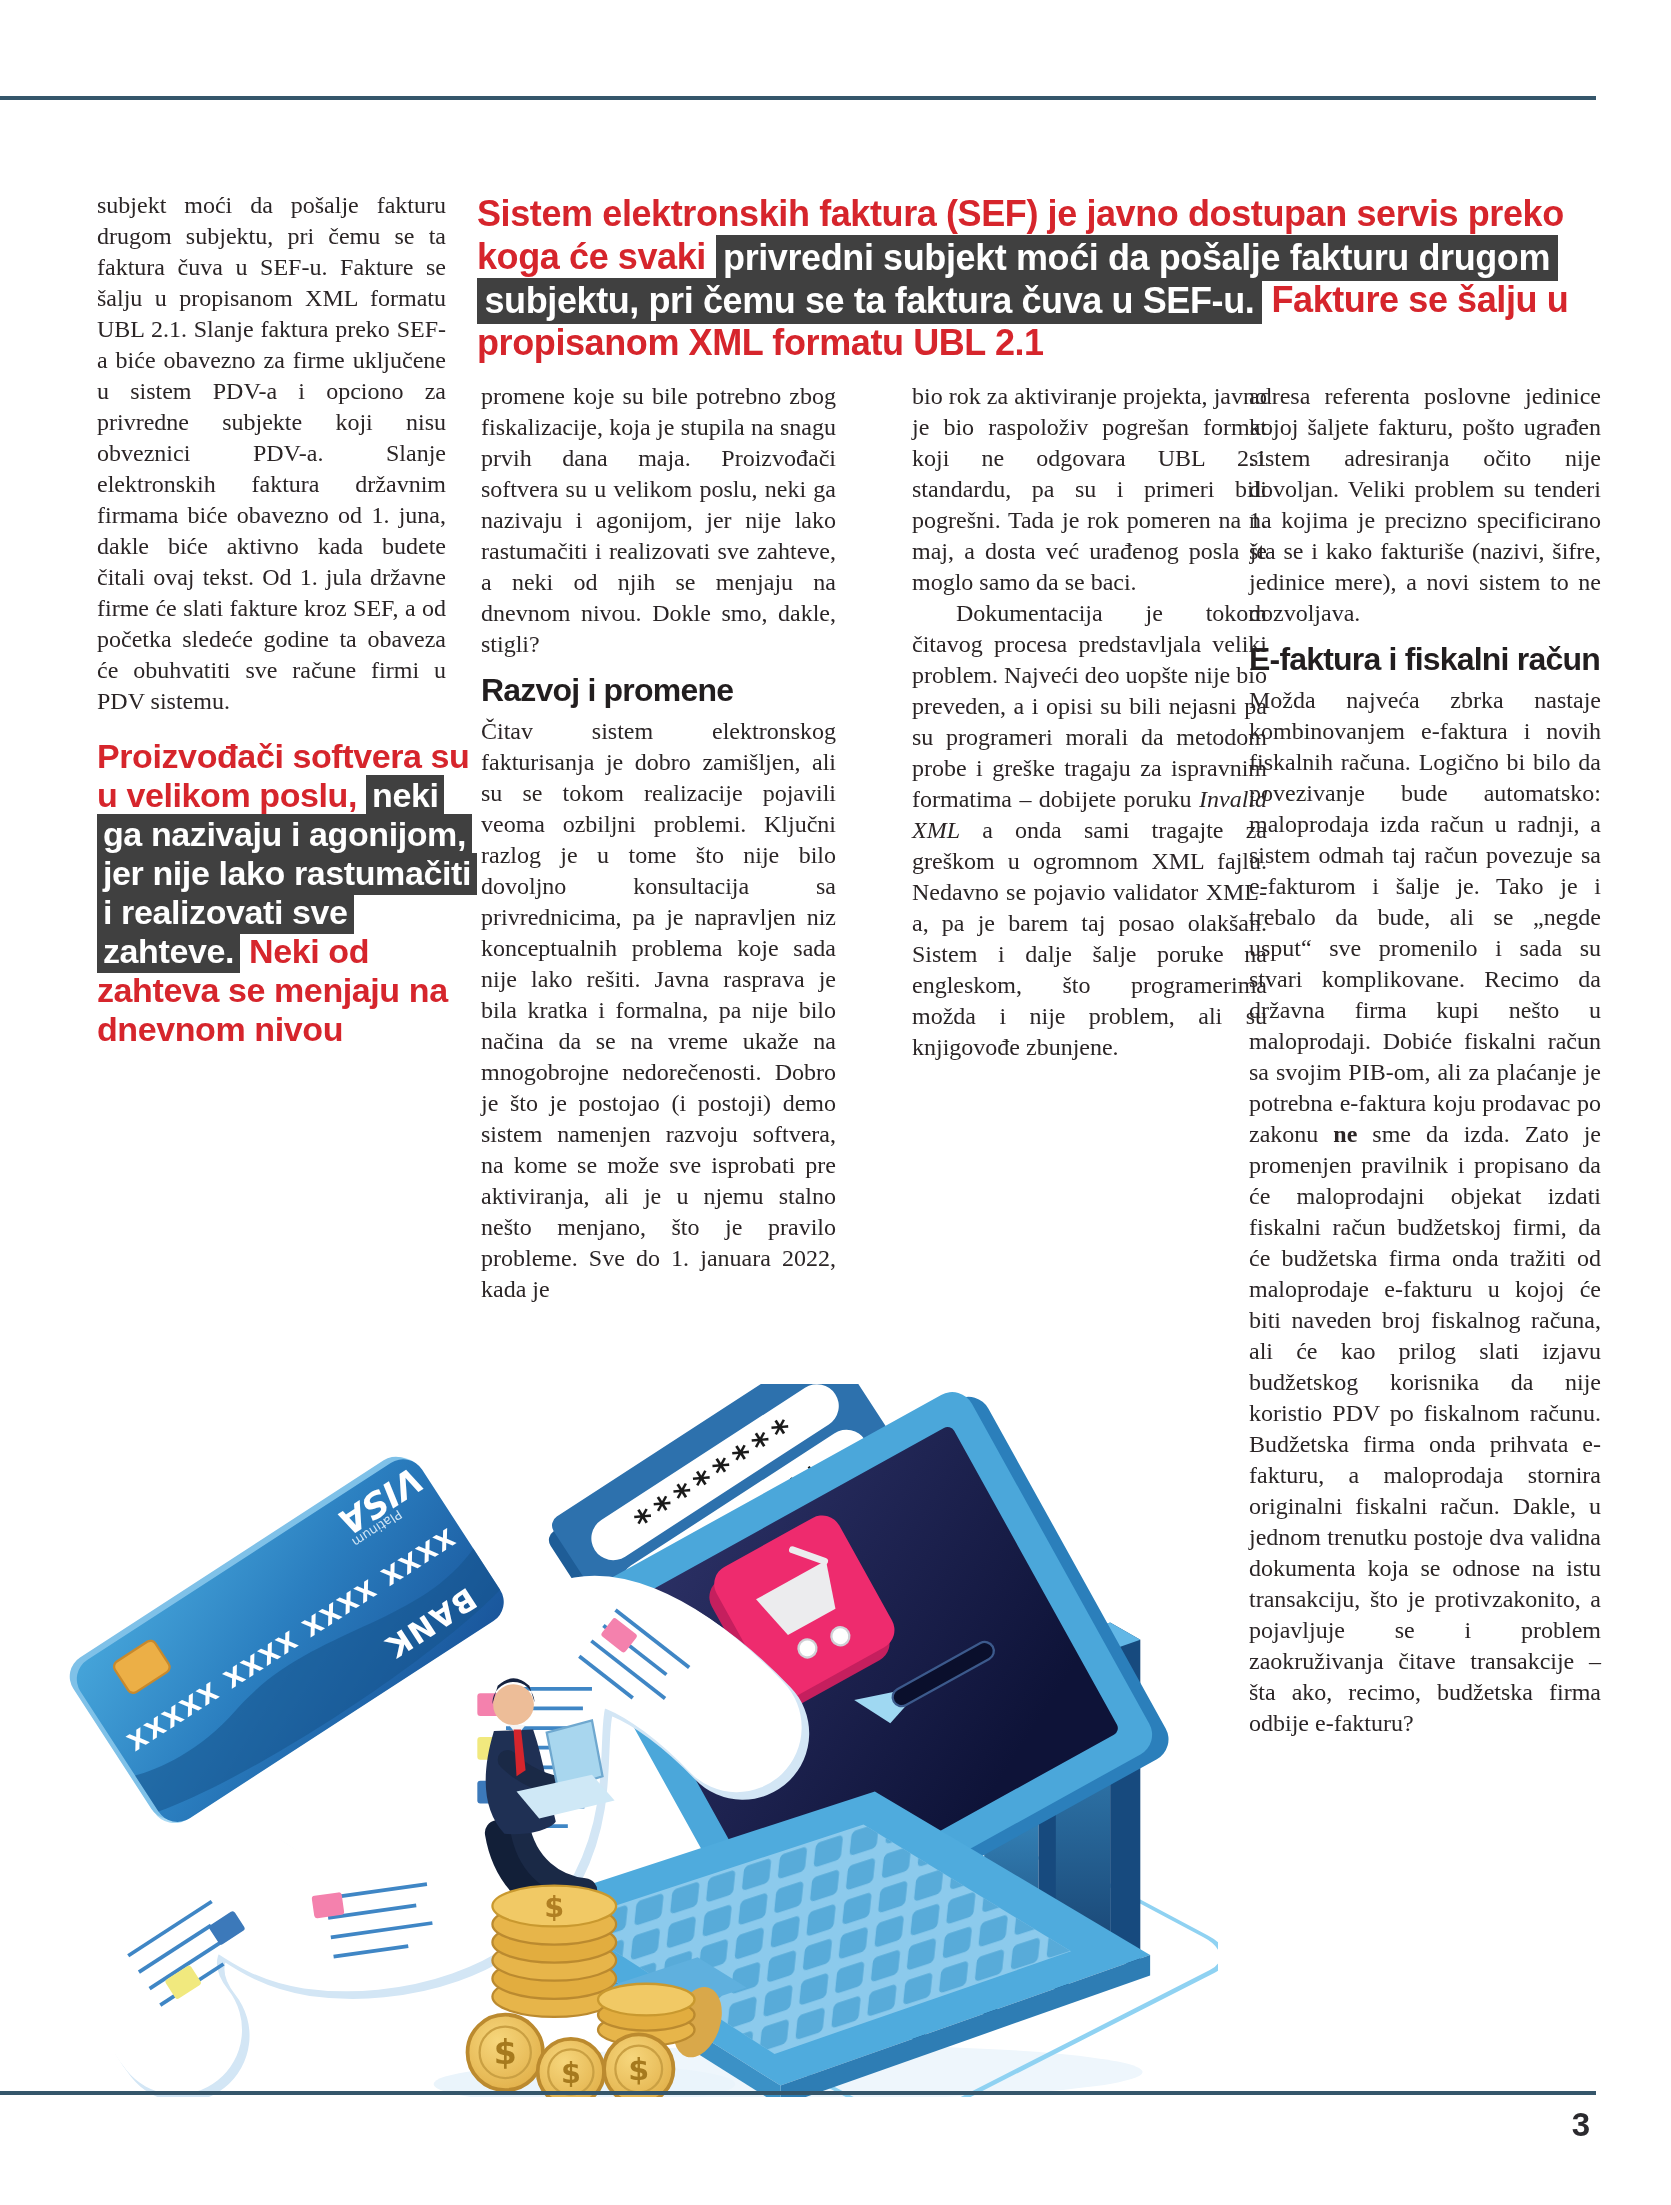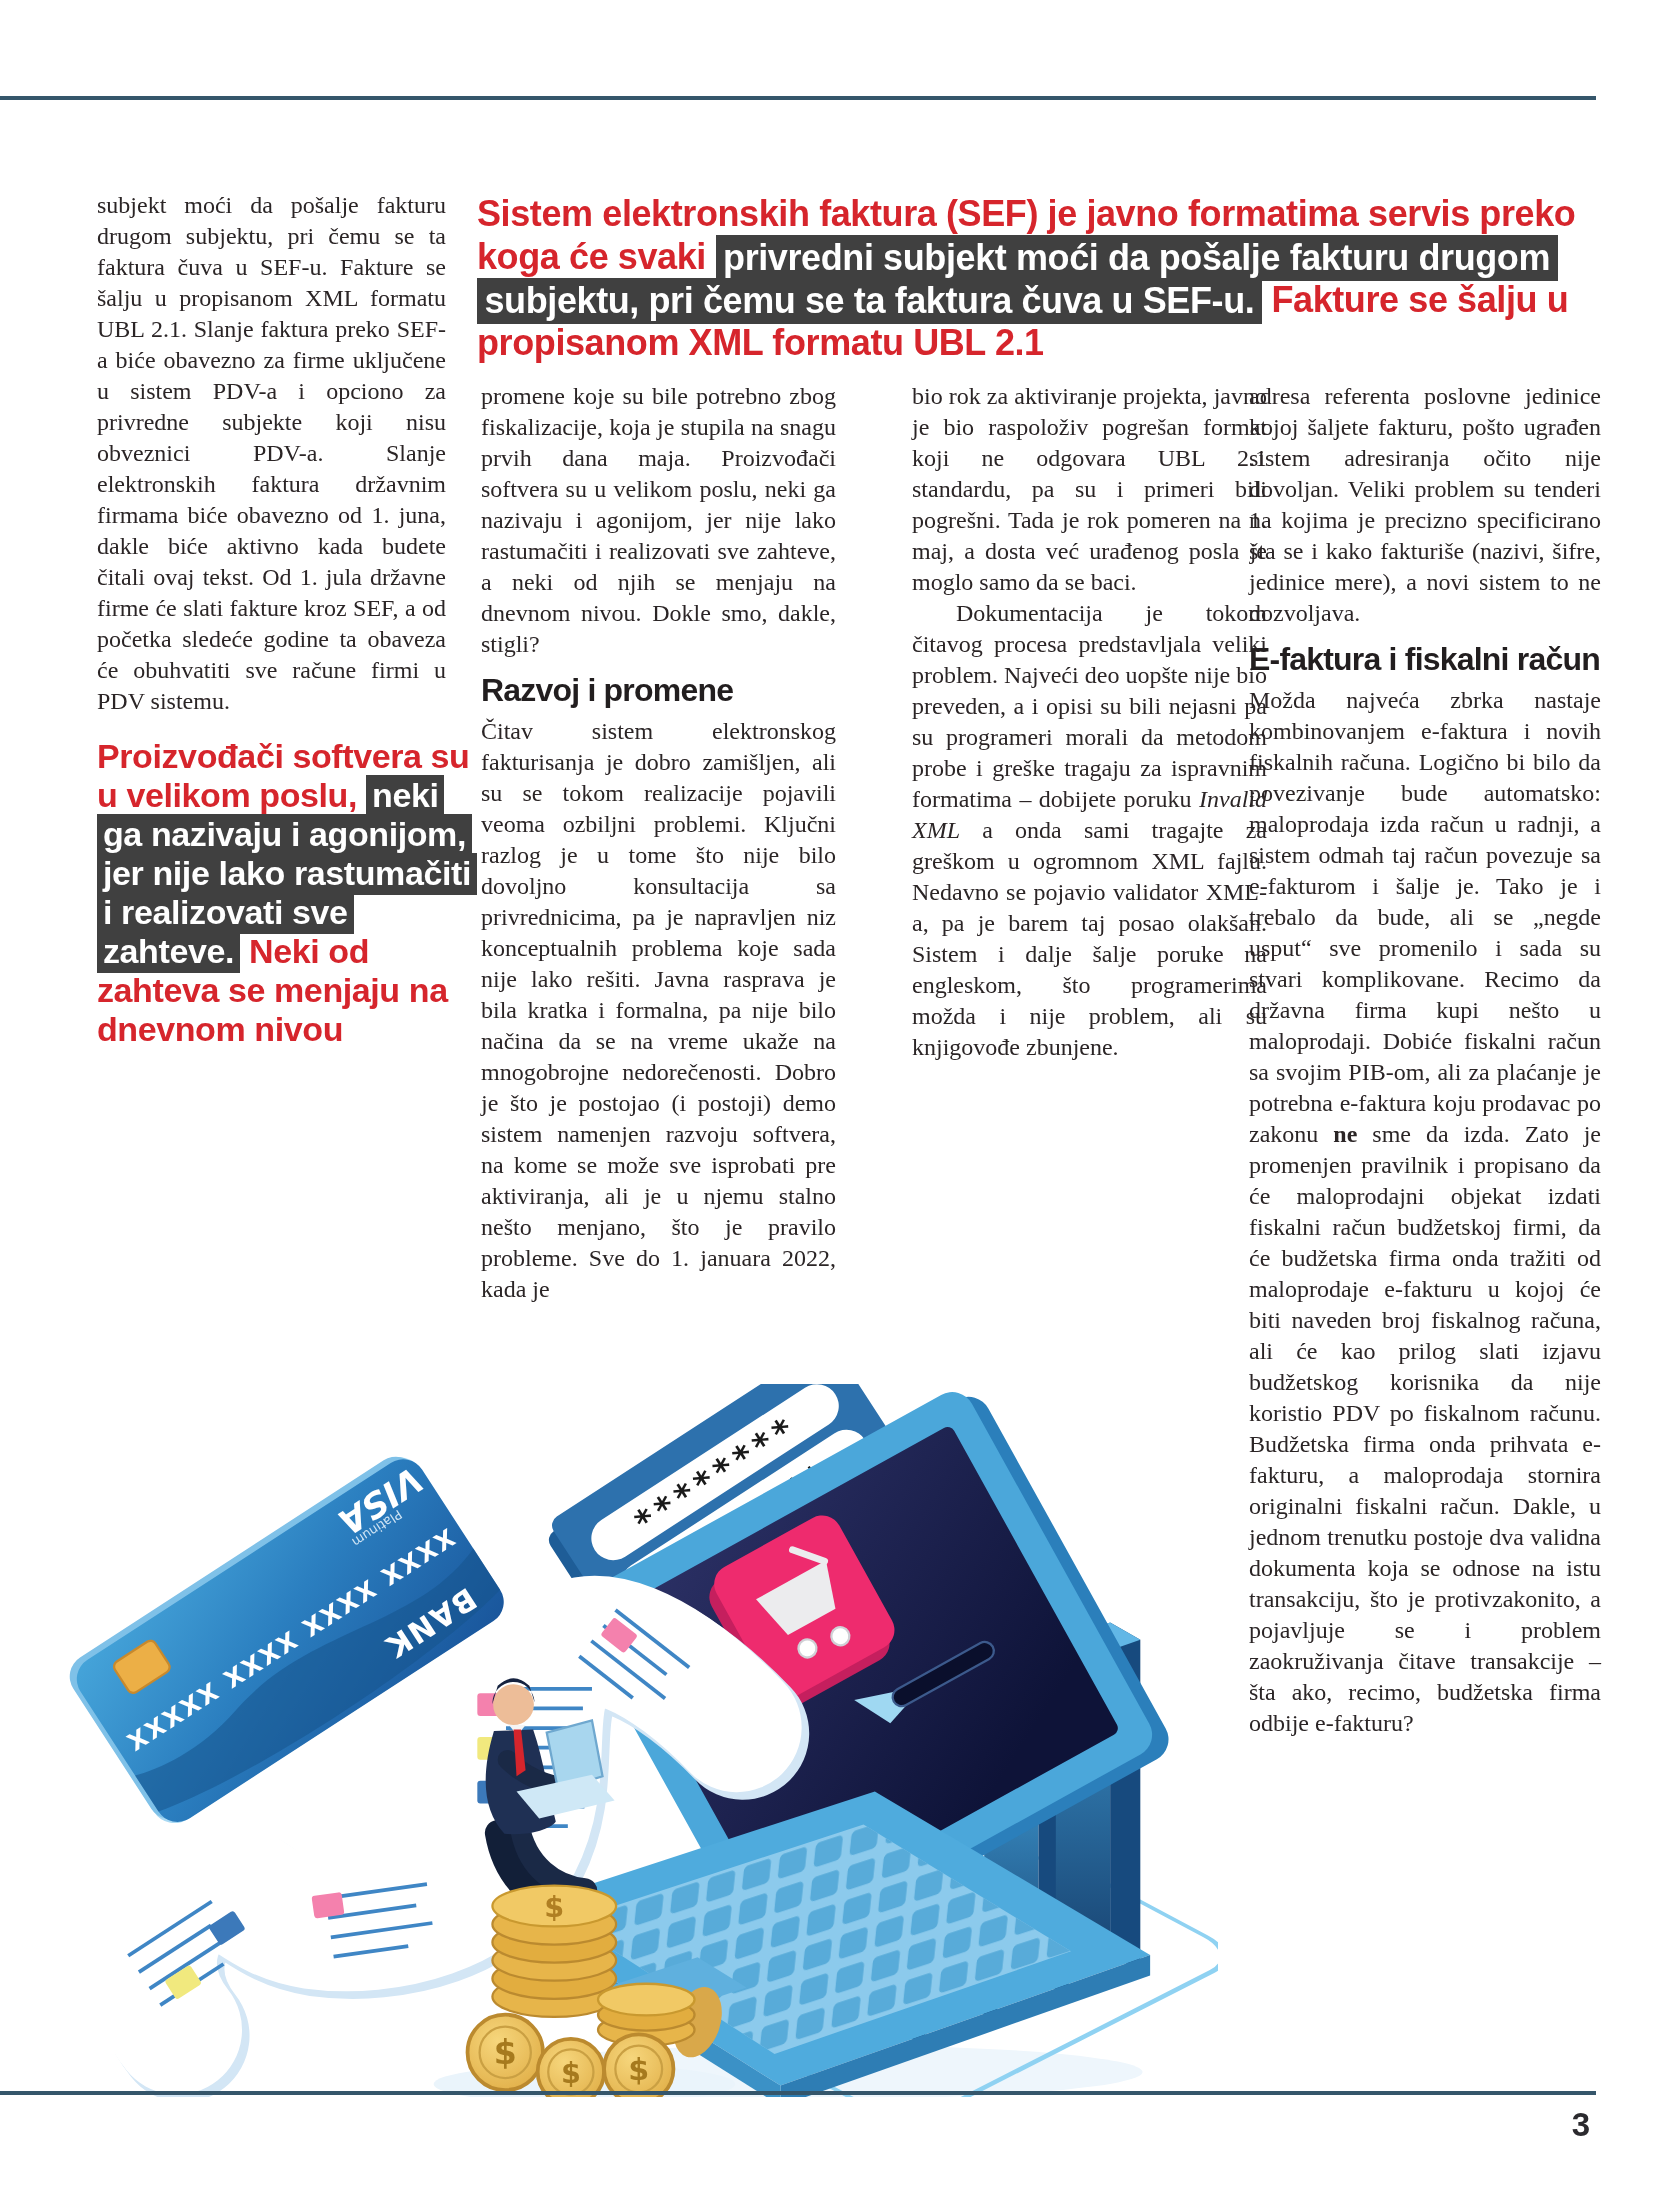--- a/index.html
+++ b/index.html
@@ -37,21 +37,21 @@
   #illustration{position:absolute;left:64px;top:1384px;width:1154px;height:713px;}
   svg text{user-select:none;}
 </style>
 </head>
 <body>
 
 <div id="page">
 
   <div id="rule-top" class="rule"></div>
 
-  <div id="headline"><span>Sistem elektronskih faktura (SEF) je javno formatima servis preko koga će svaki </span><span class="seg-hl">privredni subjekt moći da pošalje fakturu drugom subjektu, pri čemu se ta faktura čuva u SEF-u.</span><span> Fakture se šalju u propisanom XML formatu UBL 2.1</span></div>
+  <div id="headline"><span>Sistem elektronskih faktura (SEF) je javno dostupan servis preko koga će svaki </span><span class="seg-hl">privredni subjekt moći da pošalje fakturu drugom subjektu, pri čemu se ta faktura čuva u SEF-u.</span><span> Fakture se šalju u propisanom XML formatu UBL 2.1</span></div>
 
   <div id="col1" class="col">
     <p>subjekt moći da pošalje fakturu drugom subjektu, pri čemu se ta faktura čuva u SEF-u. Fakture se šalju u propisanom XML formatu UBL 2.1. Slanje faktura preko SEF-a biće obavezno za firme uključene u sistem PDV-a i opciono za privredne subjekte koji nisu obveznici PDV-a. Slanje elektronskih faktura državnim firmama biće obavezno od 1. juna, dakle biće aktivno kada budete čitali ovaj tekst. Od 1. jula državne firme će slati fakture kroz SEF, a od početka sledeće godine ta obaveza će obuhvatiti sve račune firmi u PDV sistemu.</p>
     <div id="pull-quote"><span>Proizvođači softvera su u velikom poslu, </span><span class="seg-hl">neki ga nazivaju i agonijom, jer nije lako rastumačiti i realizovati sve zahteve.</span><span> Neki od zahteva se menjaju na dnevnom nivou</span></div>
   </div>
 
   <div id="col2" class="col">
     <p>promene koje su bile potrebno zbog fiskalizacije, koja je stupila na snagu prvih dana maja. Proizvođači softvera su u velikom poslu, neki ga nazivaju i agonijom, jer nije lako rastumačiti i realizovati sve zahteve, a neki od njih se menjaju na dnevnom nivou. Dokle smo, dakle, stigli?</p>
     <h2>Razvoj i promene</h2>
     <p>Čitav sistem elektronskog fakturisanja je dobro zamišljen, ali su se tokom realizacije pojavili veoma ozbiljni problemi. Ključni razlog je u tome što nije bilo dovoljno konsultacija sa privrednicima, pa je napravljen niz konceptualnih problema koje sada nije lako rešiti. Javna rasprava je bila kratka i formalna, pa nije bilo načina da se na vreme ukaže na mnogobrojne nedorečenosti. Dobro je što je postojao (i postoji) demo sistem namenjen razvoju softvera, na kome se može sve isprobati pre aktiviranja, ali je u njemu stalno nešto menjano, što je pravilo probleme. Sve do 1. januara 2022, kada je</p>

